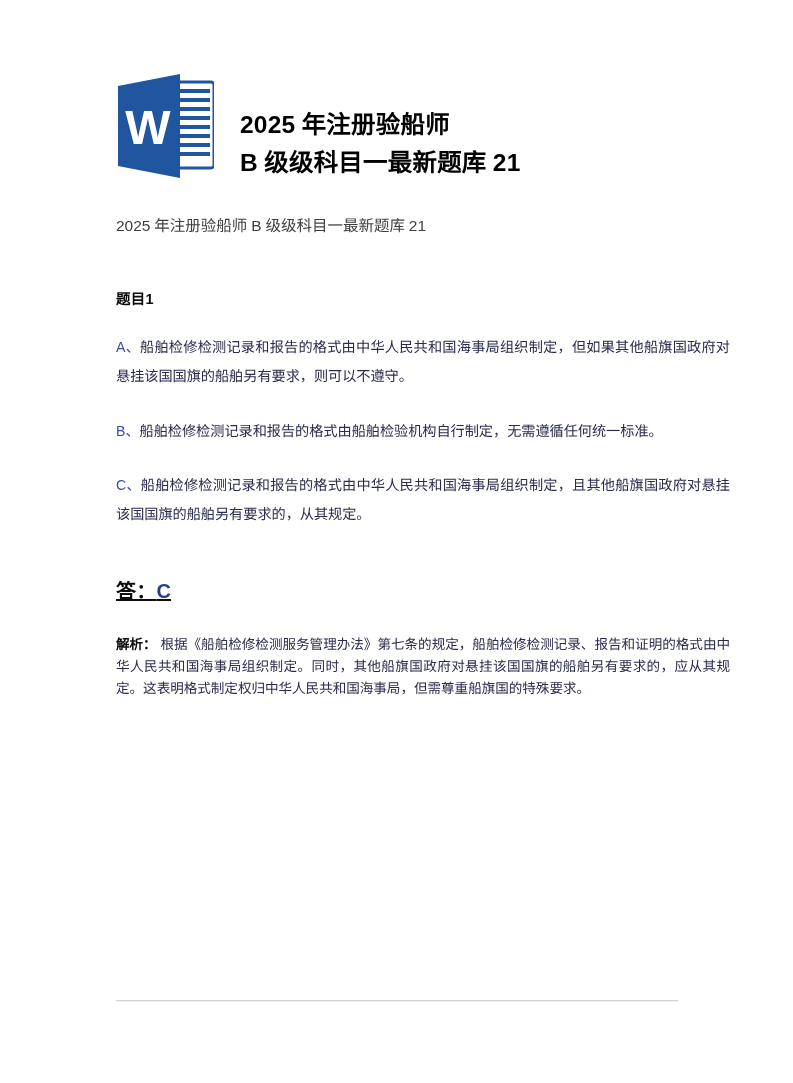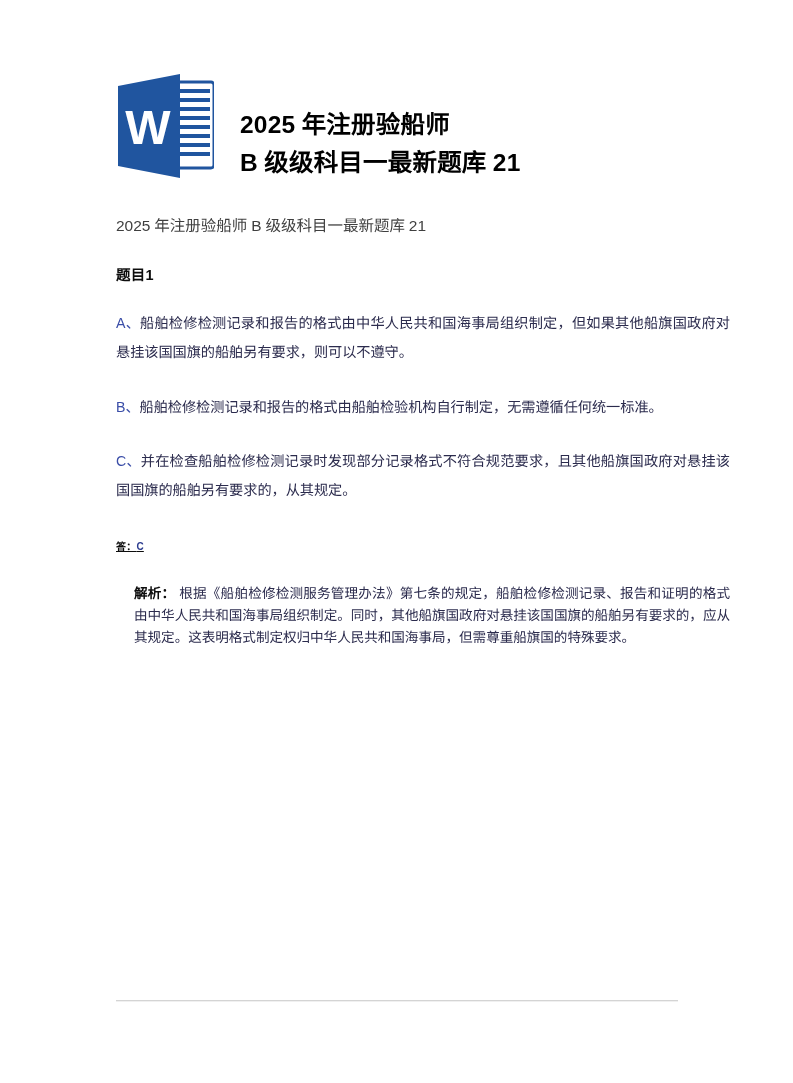--- a/index.html
+++ b/index.html
@@ -66,21 +66,21 @@
     line-height: 1.5;
     color: #3f3f3f;
     font-family: "Liberation Serif", "DejaVu Serif", serif;
     white-space: nowrap;
   }
   .subtitle .lat {
     font-family: "Liberation Sans", "DejaVu Sans", sans-serif;
   }
 
   .q-heading {
-    margin-top: 26px;
+    margin-top: 50px;
     font-size: 14.5px;
     font-weight: bold;
     color: #0d0d0d;
     letter-spacing: 0.3px;
   }
   .q-heading .num {
     font-family: "Liberation Sans", "DejaVu Sans", sans-serif;
   }
 
   .q-stem {
@@ -102,42 +102,41 @@
     text-align: justify;
     text-justify: inter-ideograph;
     letter-spacing: -0.05px;
   }
   .option .opt-letter {
     color: #3b4ea8;
     font-family: "Liberation Sans", "DejaVu Sans", sans-serif;
   }
 
   .answer-line {
-    margin-top: 33px;
-    font-size: 10px;
+    margin-top: 46px;
+    font-size: 20px;
     font-weight: bold;
     color: #0d0d0d;
     letter-spacing: 0.2px;
     text-decoration: underline;
   }
   .answer-line .ans-val {
     color: #2b3b8f;
     font-family: "Liberation Sans", "DejaVu Sans", sans-serif;
     font-weight: bold;
   }
 
   .explanation {
     margin-top: 30px;
     font-size: 13.6px;
     line-height: 1.62;
     color: #2b2b4d;
     text-align: justify;
     text-justify: inter-ideograph;
     letter-spacing: -0.05px;
-    margin-left: 18px;
   }
   .explanation .exp-label {
     font-weight: bold;
     color: #0d0d0d;
   }
 
   .divider {
     position: absolute;
     left: 116px;
     top: 1000px;
@@ -199,21 +198,21 @@
 
     <div class="option">
       <span class="opt-letter">A</span><span class="opt-letter">、</span><span>船舶检修检测记录和报告的格式由中华人民共和国海事局组织制定，但如果其他船旗国政府对悬挂该国国旗的船舶另有要求，则可以不遵守。</span>
     </div>
 
     <div class="option">
       <span class="opt-letter">B</span><span class="opt-letter">、</span><span>船舶检修检测记录和报告的格式由船舶检验机构自行制定，无需遵循任何统一标准。</span>
     </div>
 
     <div class="option">
-      <span class="opt-letter">C</span><span class="opt-letter">、</span><span>并在检查船舶检修检测记录时发现部分记录格式不符合规范要求，且其他船旗国政府对悬挂该国国旗的船舶另有要求的，从其规定。</span>
+      <span class="opt-letter">C</span><span class="opt-letter">、</span><span>船舶检修检测记录和报告的格式由中华人民共和国海事局组织制定，且其他船旗国政府对悬挂该国国旗的船舶另有要求的，从其规定。</span>
     </div>
 
 
     <div class="answer-line">
       <span>答：</span><span class="ans-val">C</span>
     </div>
 
     <div class="explanation">
       <span class="exp-label">解析：</span><span> 根据《船舶检修检测服务管理办法》第七条的规定，船舶检修检测记录、报告和证明的格式由中华人民共和国海事局组织制定。同时，其他船旗国政府对悬挂该国国旗的船舶另有要求的，应从其规定。这表明格式制定权归中华人民共和国海事局，但需尊重船旗国的特殊要求。</span>
     </div>

